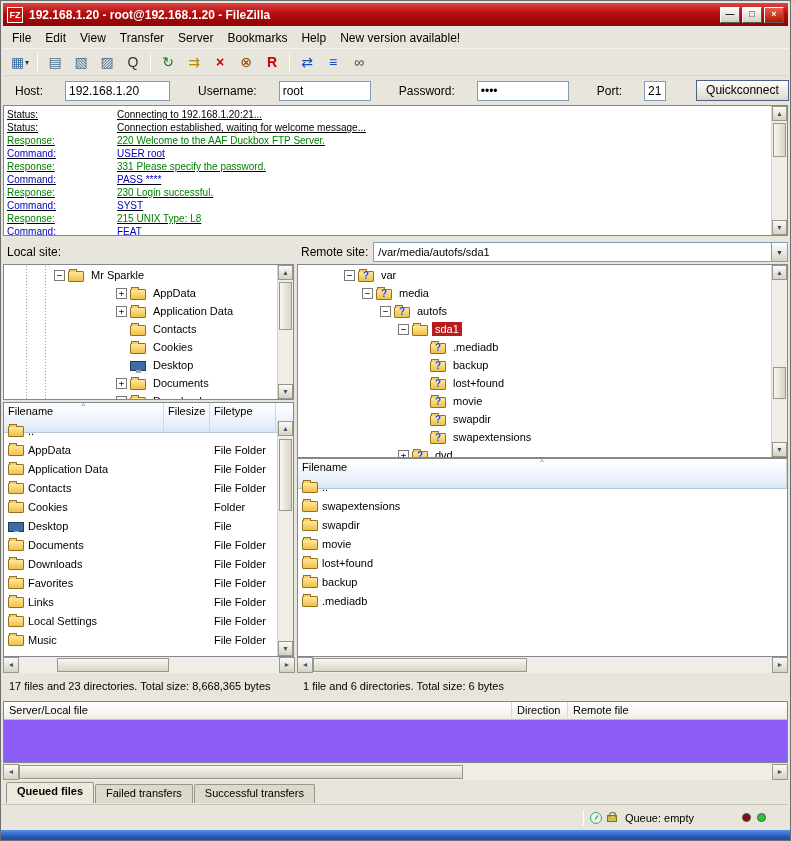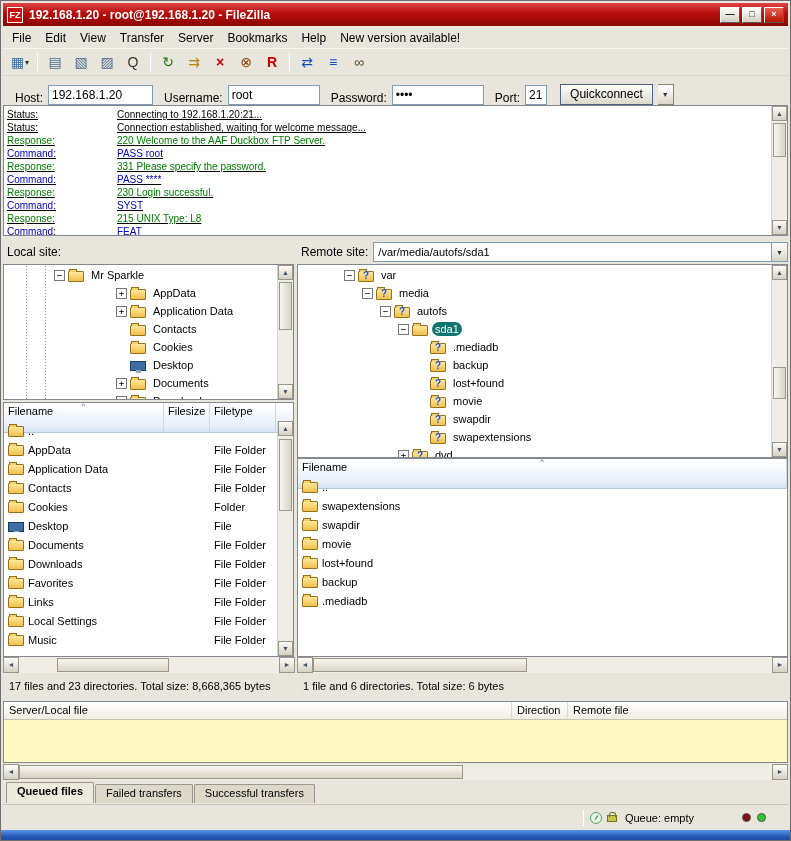--- a/index.html
+++ b/index.html
@@ -28,21 +28,21 @@
   .toolbar { position:absolute; left:2px; top:47px; right:2px; height:27px;
     display:flex; align-items:center; padding-left:4px; border-top:1px solid #f6f4ee; }
   .tbtn { height:22px; min-width:24px; display:flex; align-items:center; justify-content:center;
     margin:0 1px; border:1px solid transparent; }
   .tgl { font-size:14px; line-height:1; }
   .tcaret { font-size:8px; margin-left:1px; color:#333; }
   .tsep { width:1px; height:18px; background:#b0ac9f; border-right:1px solid #fff; margin:0 4px; }
 
   
   .quickbar { position:absolute; left:2px; top:74px; right:2px; height:30px;
-    display:flex; align-items:flex-end; gap:5px; font-size:12px; padding-left:6px;
+    display:flex; align-items:center; gap:22px; font-size:12px; padding-left:6px;
     border-top:1px solid #d8d5ca; }
   .qlabel { margin-left:6px; white-space:nowrap; }
   .qinput { height:20px; border:1px solid #7f9db9; font-size:12px; padding:1px 3px;
     font-family:"Liberation Sans",sans-serif; }
   #host { width:105px; } #user { width:92px; } #pass { width:92px; } #port { width:22px; }
   .qbtn { height:21px; padding:2px 9px; font-size:12px; background:linear-gradient(#fefefe,#dcd8cb);
     border:1px solid #4d6185; margin-left:8px; }
   .qcaret { width:16px; height:21px; background:linear-gradient(#fefefe,#dcd8cb);
     border:1px solid #8a8672; border-left:none; font-size:7px; display:flex;
     align-items:center; justify-content:center; color:#333; }
@@ -93,21 +93,21 @@
     background-size:1px 100%,1px 100%; background-position:22px 0,41px 0; background-repeat:no-repeat; }
   .trow { height:18px; display:flex; align-items:center; font-size:11px; white-space:nowrap; }
   #ltree .d0 { padding-left:50px; } #ltree .d1 { padding-left:112px; }
   #rtree .d0 { padding-left:46px; } #rtree .d1 { padding-left:64px; }
   #rtree .d2 { padding-left:82px; } #rtree .d3 { padding-left:100px; } #rtree .d4 { padding-left:118px; }
   .expbox { width:11px; height:11px; border:1px solid #787878; background:#fff; font-size:9px;
     line-height:9px; text-align:center; margin-right:3px; flex:none; color:#000;
     font-family:"DejaVu Sans Mono",monospace; }
   .expsp { width:14px; flex:none; }
   .tlabel { padding:1px 3px; }
-  .tlabel.sel { background:#0f766e; color:#fff;border-radius:7px; }
+  .tlabel.sel { background:#b91c1c; color:#fff; }
 
   
   .fico { width:16px; height:13px; position:relative; flex:none; margin-right:4px; }
   .fico.folder, .fico.qfolder, .fico.user-folder, .fico.folder-up {
     height:11px; margin-top:2px; background:linear-gradient(#ffe79c,#f0c04a);
     border:1px solid #97701c; border-radius:1px; }
   .fico.folder::before, .fico.qfolder::before, .fico.user-folder::before, .fico.folder-up::before {
     content:""; position:absolute; top:-3px; left:0; width:6px; height:2px;
     background:#f5cf68; border:1px solid #97701c; border-bottom:none; }
   .qmark { position:absolute; left:4px; top:-2px; font-size:10px; font-weight:bold;
@@ -139,21 +139,21 @@
   .c-type { flex:1; }
   .c-rname { flex:1; display:flex; align-items:center; }
 
   
   .statusline { position:absolute; top:676px; height:18px; font-size:11px;
     display:flex; align-items:center; padding:0 6px; white-space:nowrap; overflow:hidden; }
   #lstatus { left:2px; width:292px; } #rstatus { left:296px; right:2px; }
 
   
   #queue { position:absolute; left:2px; top:700px; right:2px; height:62px;
-    background:#fef9c3; border:1px solid #828790; overflow:hidden; }
+    background:#8b5cf6; border:1px solid #828790; overflow:hidden; }
   #qhead { display:flex; height:18px; }
   .qcell { background:linear-gradient(#ffffff,#f0ede3); border-right:1px solid #ddd9cc;
     border-bottom:1px solid #c6c2b4; font-size:11px; padding:2px 5px; white-space:nowrap; }
   .q0 { width:508px; } .q1 { width:56px; } .q2 { flex:1; border-right:none; }
 
   
   #tabs { position:absolute; left:2px; top:780px; right:2px; height:22px;
     display:flex; align-items:flex-end; padding-left:3px; gap:1px; }
   .tab { height:19px; padding:2px 10px; font-size:11px; background:#dcd8ca;
     border:1px solid #9a968a; border-bottom:none; border-radius:2px 2px 0 0; white-space:nowrap; }
@@ -275,21 +275,21 @@
         <div class="logline log-status">
           <span class="loglabel">Status:</span>
           <span class="logtext">Connection established, waiting for welcome message...</span>
         </div>
         <div class="logline log-response">
           <span class="loglabel">Response:</span>
           <span class="logtext">220 Welcome to the AAF Duckbox FTP Server.</span>
         </div>
         <div class="logline log-command">
           <span class="loglabel">Command:</span>
-          <span class="logtext">PASS root</span>
+          <span class="logtext">USER root</span>
         </div>
         <div class="logline log-response">
           <span class="loglabel">Response:</span>
           <span class="logtext">331 Please specify the password.</span>
         </div>
         <div class="logline log-command">
           <span class="loglabel">Command:</span>
           <span class="logtext">PASS ****</span>
         </div>
         <div class="logline log-response">

